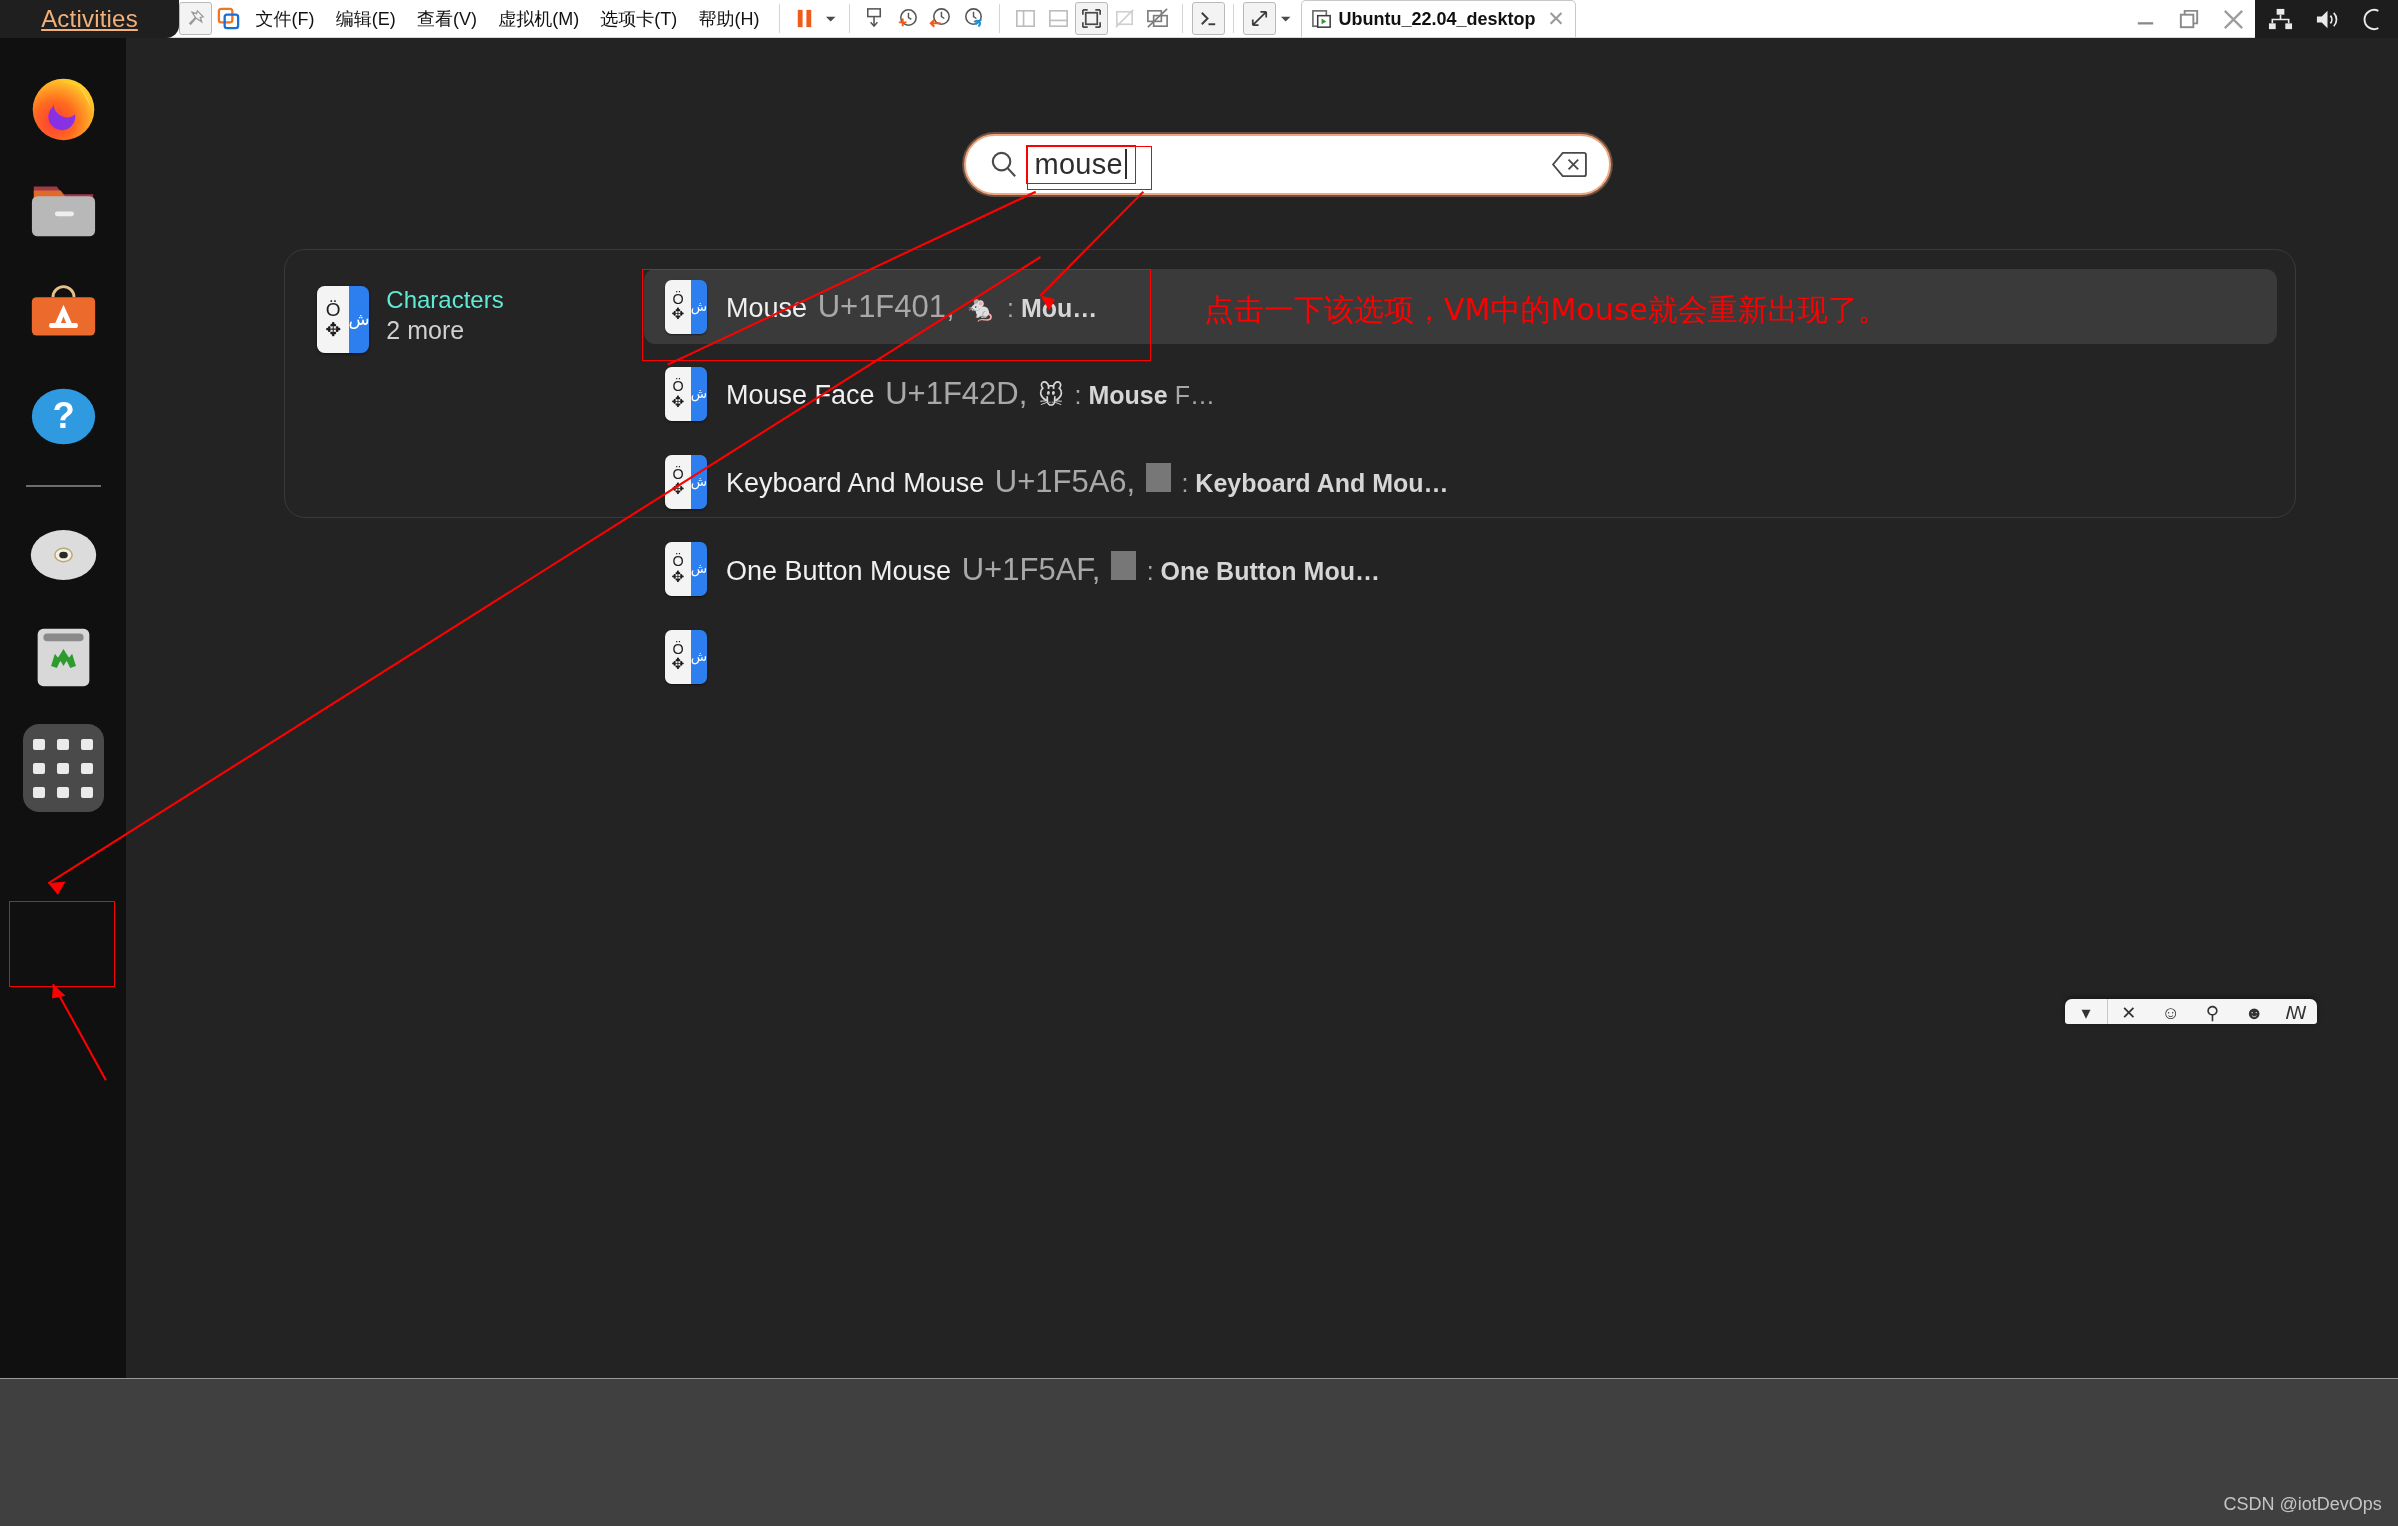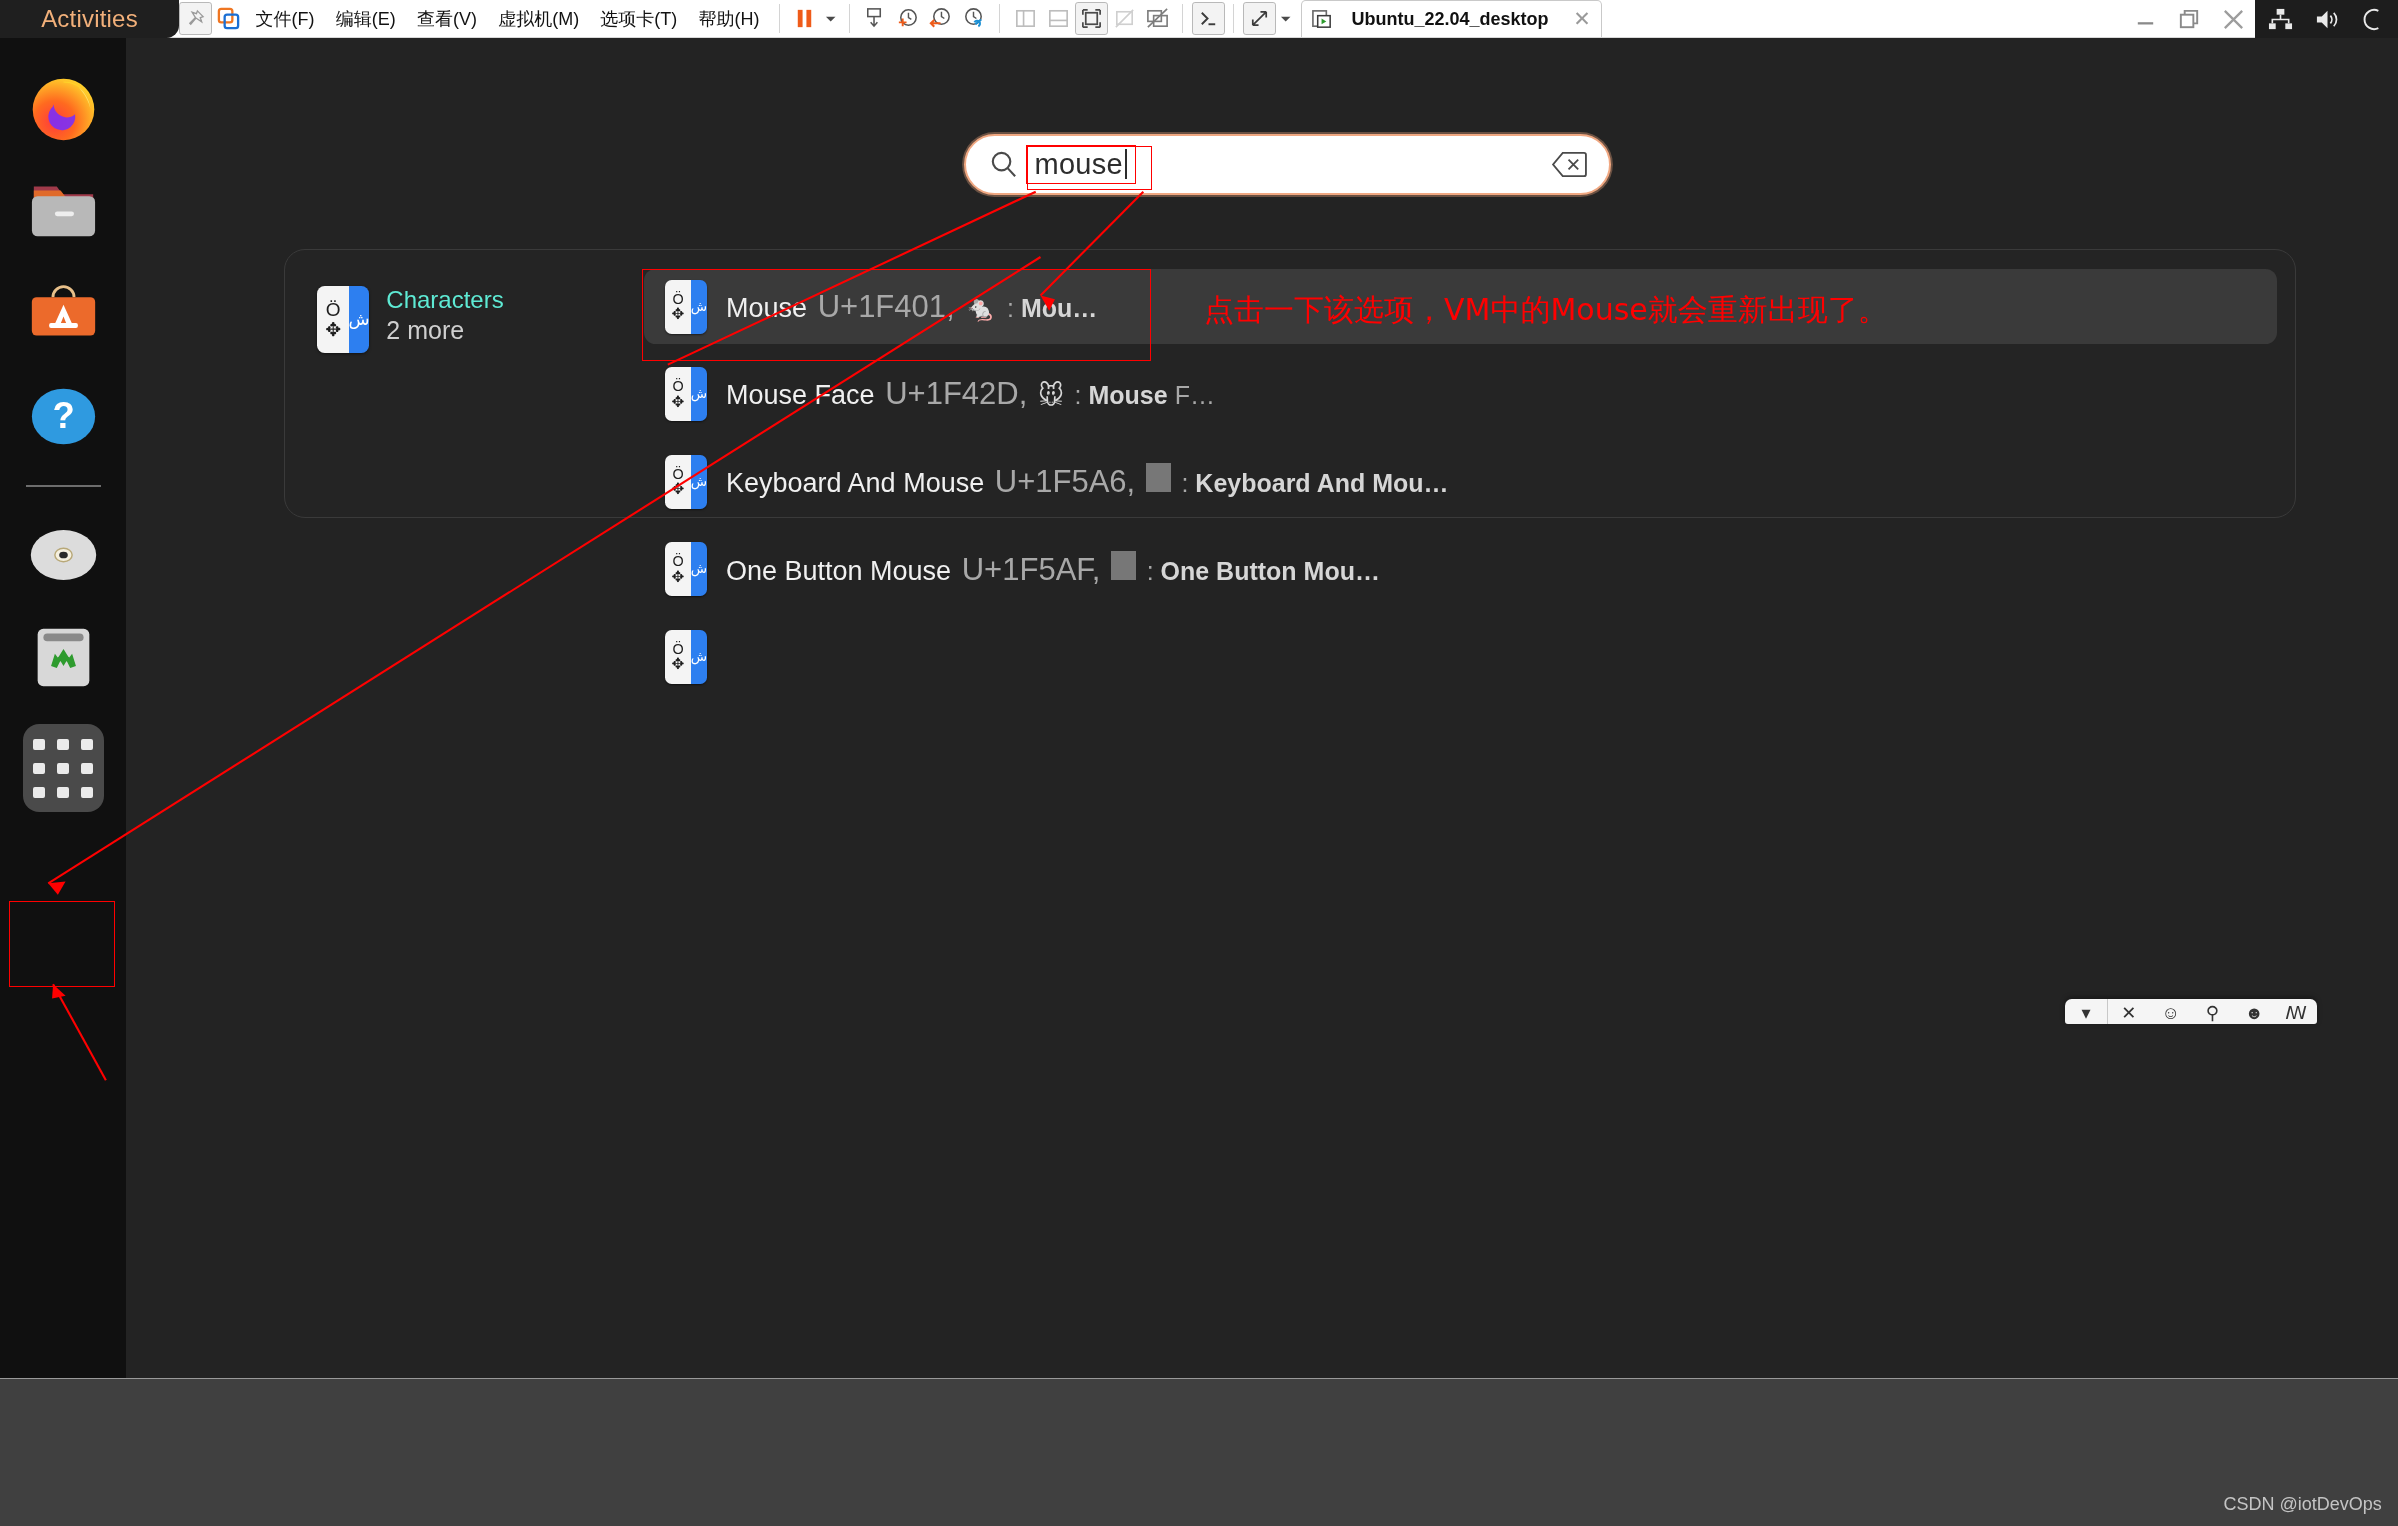--- a/index.html
+++ b/index.html
@@ -17,34 +17,35 @@
     background: #ffffff;
     display: flex; align-items: center;
     border-bottom: 1px solid #d8d8d8;
   }
   .activities-pill {
     position: absolute; left: 0; top: 0; width: 179px; height: 38px;
     background: #1f1f1f; color: #f2b07a;
     display: flex; align-items: center; justify-content: center;
     font-size: 24px; letter-spacing: 0.2px;
     border-bottom-right-radius: 12.5px;
+    text-decoration: underline;
   }
   .tb-sep { width: 1px; height: 29px; background: #d4d4d4; margin: 0 8.6px; flex: 0 0 auto; }
   .tb-btn {
     width: 33px; height: 33px; display: flex; align-items: center; justify-content: center;
     flex: 0 0 auto;
   }
   .tb-btn.framed { border: 1px solid #b9b9b9; border-radius: 2.9px; background: #f3f3f3; }
   .menu-item {
     font-size: 18px; color: #121212; padding: 3.8px 10.6px; white-space: nowrap;
     flex: 0 0 auto;
   }
 
   .vm-tab {
-    display: flex; align-items: center; gap: 17px;
+    display: flex; align-items: center; gap: 4px;
     height: 37px; padding: 0 10.6px 0 9.6px;
     border: 1px solid #c9c9c9; border-bottom: none;
     border-top-left-radius: 4.8px; border-top-right-radius: 4.8px;
     background: #ffffff; margin-left: 5.8px; flex: 0 0 auto;
   }
   .vm-tab .tab-label { font-size: 18px; font-weight: bold; color: #111; white-space: nowrap; }
   .vm-tab .tab-close { font-size: 21px; color: #9a9a9a; margin-left: 7.7px; }
 
   .wincontrols { position: absolute; right: 144px; top: 0; height: 38px; display: flex; align-items: center; gap: 0; }
   .wc { width: 44px; height: 38px; display: flex; align-items: center; justify-content: center; color: #8a8a8a; }

